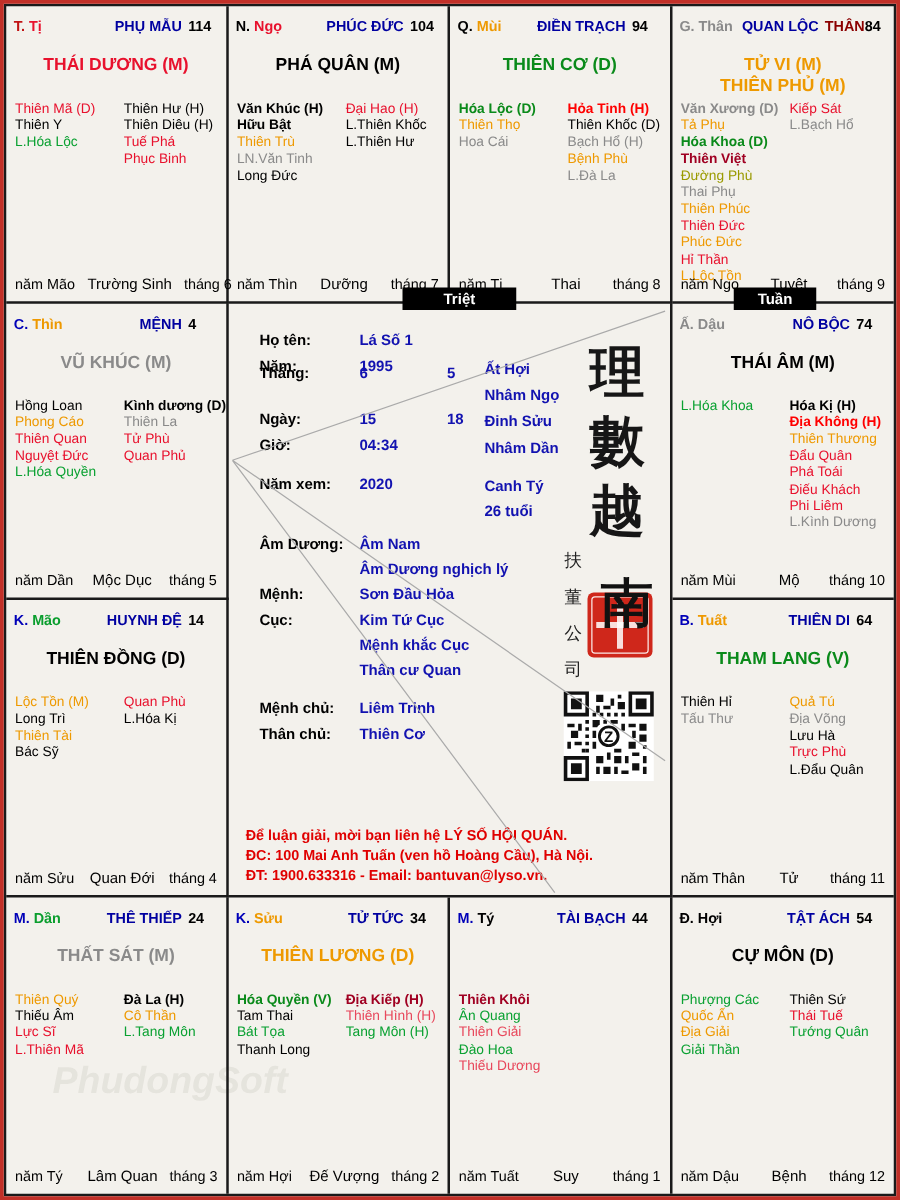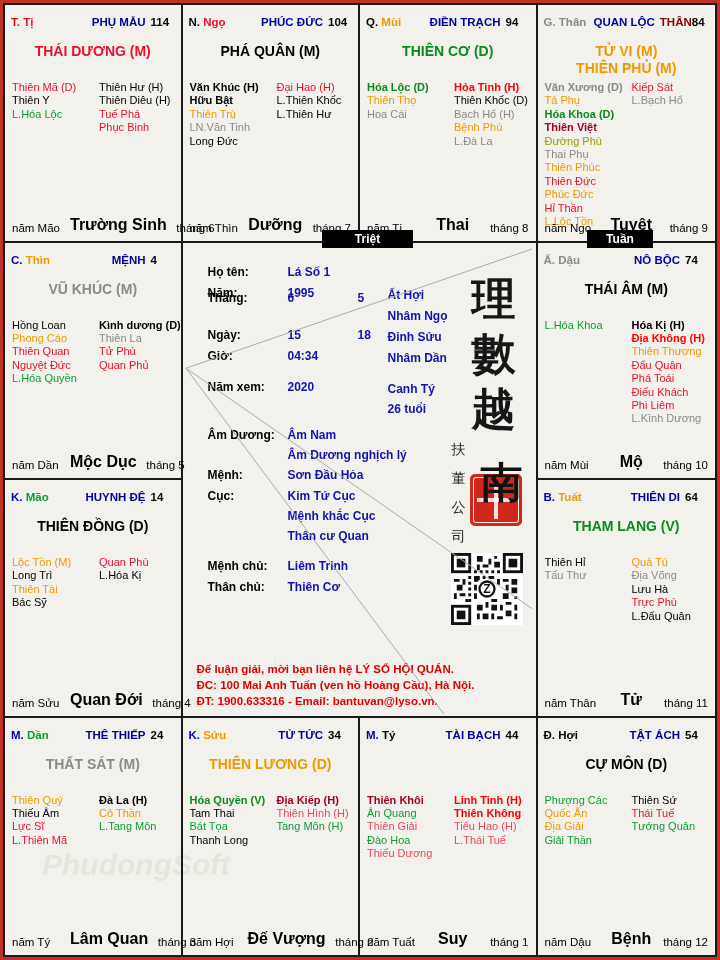--- a/index.html
+++ b/index.html
@@ -22,21 +22,21 @@
   .mid{flex:1;text-align:right;color:#0000a0}
   .extra{color:#8b0000;margin-left:5px}
   .num{flex:0 0 auto;min-width:24px;text-align:left;color:#000}
   .mains{position:absolute;top:38px;left:0;right:0;text-align:center;
          font-size:14px;font-weight:bold;line-height:17px;white-space:nowrap}
   .col{position:absolute;top:76px;line-height:13.4px;font-size:11px;white-space:nowrap}
   .colL{left:7px}.colR{left:94px}
   .ftr{position:absolute;bottom:7px;left:0;right:0;display:flex;align-items:flex-end;
        padding:0 7px;font-size:11.5px;color:#000;z-index:3;white-space:nowrap}
   .yr{flex:0 0 auto;min-width:58px;text-align:left}
-  .stage{flex:1;text-align:center;font-weight:bold;font-size:16px}
+  .stage{flex:1;text-align:center;font-weight:normal;font-size:12px}
   .mo{flex:0 0 auto;min-width:48px;text-align:right}
   
   .cl{position:absolute;white-space:nowrap}
   .clab{display:inline-block;width:80px;font-weight:bold;color:#000}
   .cval{font-weight:bold;color:#1212b0}
   .cv1{display:inline-block;min-width:70px}
   .contact{position:absolute;left:14px;color:#e00000;font-weight:bold;font-size:11.5px;white-space:nowrap}
   .calli{position:absolute;left:288px;top:28px;width:46px;text-align:center;z-index:6;
          font-family:"DejaVu Serif","Liberation Serif",serif;font-size:44px;font-weight:bold;
          color:#161616;line-height:55px}
@@ -421,26 +421,20 @@
         <span class="mid"><span>TÀI BẠCH</span><span class="extra"></span></span>
         <span class="num">44</span>
       </div>
       <div class="col colL">
           <div style="color:#a00022;font-weight:bold">Thiên Khôi</div>
           <div style="color:#0aa132">Ân Quang</div>
           <div style="color:#e8485c">Thiên Giải</div>
           <div style="color:#0aa132">Đào Hoa</div>
           <div style="color:#e8485c">Thiếu Dương</div>
         </div>
-      <div class="col colR">
-          <div style="color:#ff0000;font-weight:bold">Linh Tinh (H)</div>
-          <div style="color:#ff0000;font-weight:bold">Thiên Không</div>
-          <div style="color:#e8485c">Tiểu Hao (H)</div>
-          <div style="color:#e8485c">L.Thái Tuế</div>
-        </div>
       <div class="ftr">
           <span class="yr">năm Tuất</span>
           <span class="stage">Suy</span>
           <span class="mo">tháng 1</span>
         </div>
     </div>
 
     <div class="cell p11">
       <div class="hdr">
         <span class="lhs"><span style="color:#000000">Đ.</span> <span style="color:#000000">Hợi</span></span>

